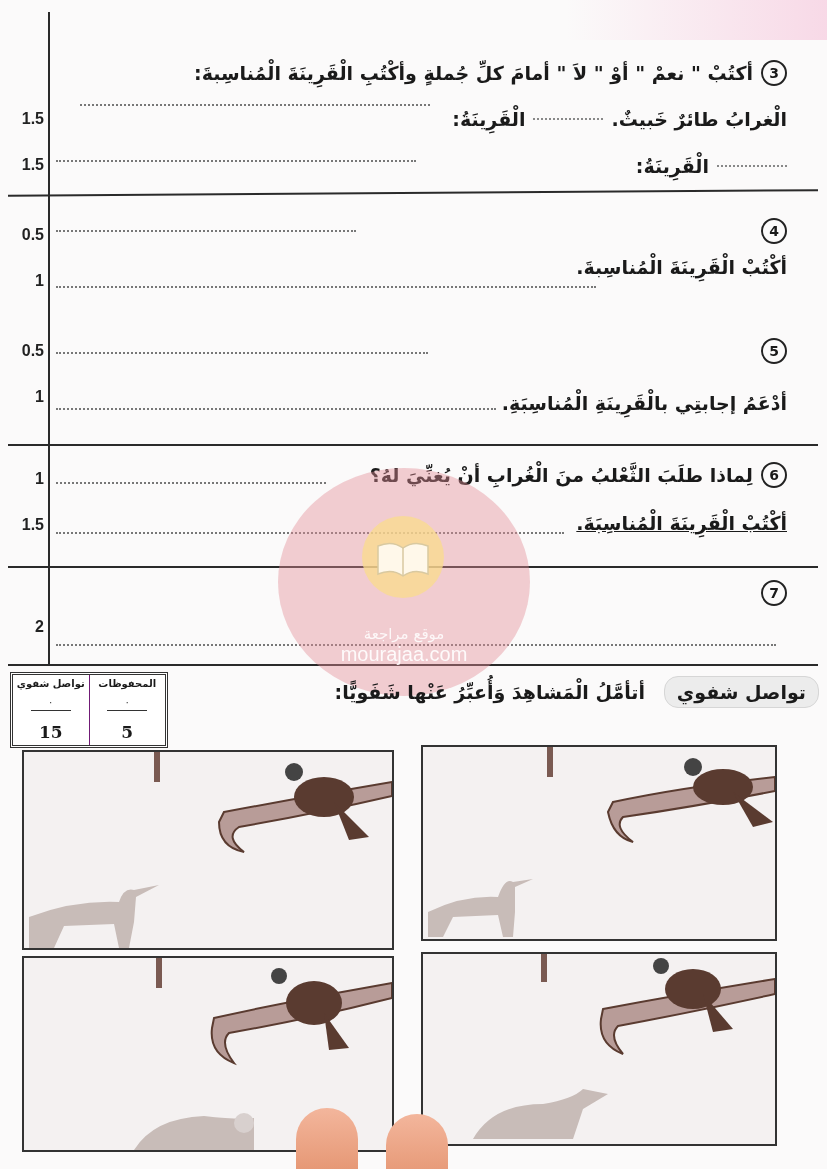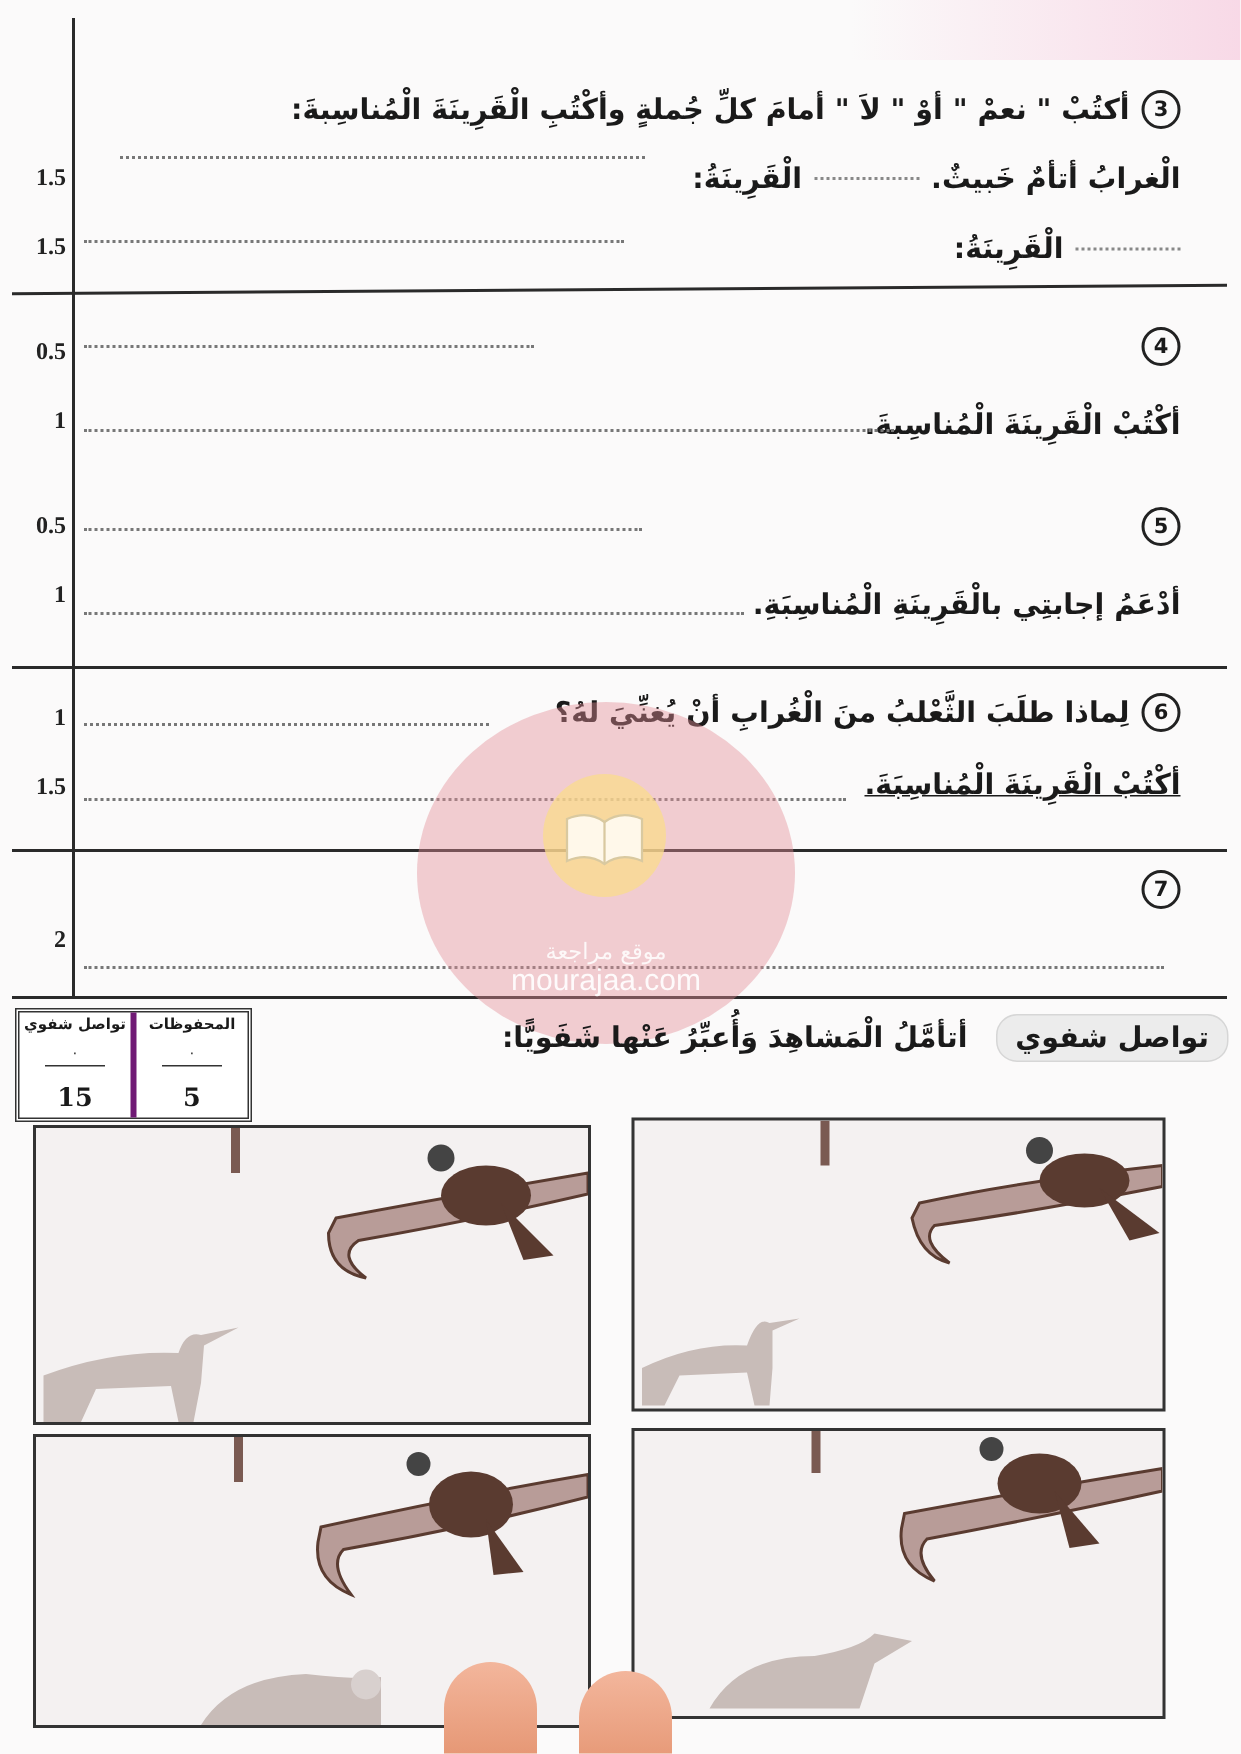--- a/index.html
+++ b/index.html
@@ -14,41 +14,41 @@
       background: linear-gradient(to left, rgba(245,190,215,0.55), rgba(255,255,255,0));
     }
     .margin-line {
       position: absolute; left: 48px; top: 12px; width: 2px; height: 652px; background: #2a2a2a;
     }
     .hr {
       position: absolute; left: 8px; height: 2px; background: #2a2a2a;
     }
     .score {
       position: absolute; left: 0; width: 44px; text-align: right;
-      font-family: Liberation Serif, serif; font-weight: bold; font-size: 16px; color: #222;
+      font-family: Liberation Sans, sans-serif; font-weight: bold; font-size: 16px; color: #222;
     }
     .line {
       position: absolute; direction: rtl; text-align: right; right: 40px;
       font-size: 19px; font-weight: bold; white-space: nowrap; display: flex; align-items: center; gap: 8px;
     }
     .num {
       display: inline-flex; width: 22px; height: 22px; border: 2px solid #222; border-radius: 50%;
       align-items: center; justify-content: center; font-size: 14px; font-weight: bold;
       font-family: "DejaVu Sans", sans-serif; flex: 0 0 auto;
     }
     .dots {
       position: absolute; height: 0; border-bottom: 2px dotted #777;
     }
     .badge-box {
       position: absolute; left: 10px; top: 672px; width: 152px; height: 70px;
       border: 3px double #333; display: flex; background: #fff;
     }
     .badge-cell {
       flex: 1; display: flex; flex-direction: column; align-items: center; justify-content: space-between;
-      padding: 3px 0; border-left: 4px solid #701a75;
+      padding: 3px 0; border-left: 1px solid #701a75;
     }
     .badge-cell:first-child { border-left: none; }
     .badge-label { font-size: 10px; font-weight: bold; direction: rtl; }
     .badge-frac { width: 40px; border-bottom: 1px solid #333; height: 10px; text-align: center; font-size: 9px; line-height: 6px; }
     .badge-val { font-family: "DejaVu Serif", serif; font-size: 17px; font-weight: bold; }
     .oral-tag {
       position: absolute; right: 8px; top: 676px; padding: 4px 12px;
       border-radius: 14px; background: #ececec; border: 1px solid #d6d6d6;
       font-size: 19px; font-weight: bold; direction: rtl;
     }
@@ -83,41 +83,41 @@
 <div class="hr" style="top:192px;width:810px;transform:rotate(-0.4deg);"></div>
 <div class="hr" style="top:444px;width:810px;"></div>
 <div class="hr" style="top:566px;width:810px;"></div>
 <div class="hr" style="top:664px;width:810px;"></div>
 
 <div class="line" style="top:60px;">
   <span class="num">3</span>
   <span>أكتُبْ " نعمْ " أوْ " لاَ " أمامَ كلِّ جُملةٍ وأكْتُبِ الْقَرِينَةَ الْمُناسِبةَ:</span>
 </div>
 <div class="line" style="top:108px;">
-  <span>الْغرابُ أتأمٌ خَبيثٌ.</span>
+  <span>الْغرابُ طائرٌ خَبيثٌ.</span>
   <span style="display:inline-block;width:70px;border-bottom:2px dotted #888;"></span>
   <span>الْقَرِينَةُ:</span>
 </div>
 <div class="dots" style="left:80px;width:350px;top:104px;"></div>
 <div class="score" style="top:110px;">1.5</div>
 
 <div class="line" style="top:155px;">
   <span style="display:inline-block;width:70px;border-bottom:2px dotted #888;"></span>
   <span>الْقَرِينَةُ:</span>
 </div>
 <div class="dots" style="left:56px;width:360px;top:160px;"></div>
 <div class="score" style="top:156px;">1.5</div>
 
 <div class="line" style="top:218px;">
   <span class="num">4</span>
 </div>
 <div class="dots" style="left:56px;width:300px;top:230px;"></div>
 <div class="score" style="top:226px;">0.5</div>
 
-<div class="line" style="top:272px;">
+<div class="line" style="top:256px;">
   <span>أكْتُبْ الْقَرِينَةَ الْمُناسِبةَ.</span>
 </div>
 <div class="dots" style="left:56px;width:540px;top:286px;"></div>
 <div class="score" style="top:272px;">1</div>
 
 <div class="line" style="top:338px;">
   <span class="num">5</span>
 </div>
 <div class="dots" style="left:56px;width:372px;top:352px;"></div>
 <div class="score" style="top:342px;">0.5</div>

